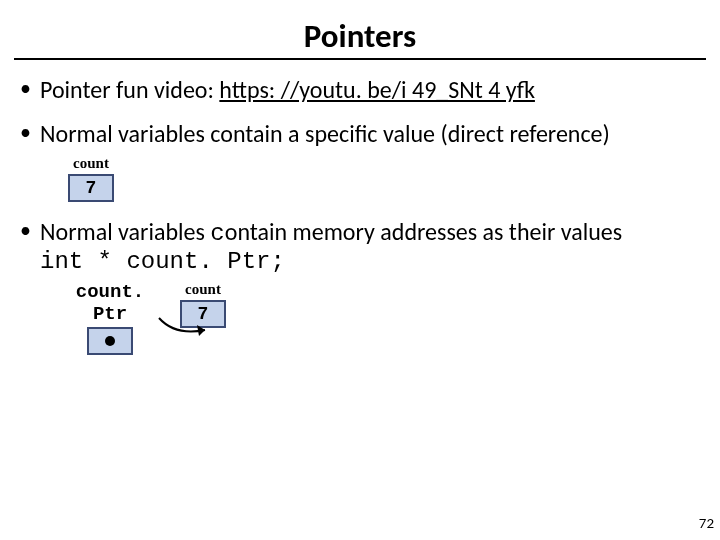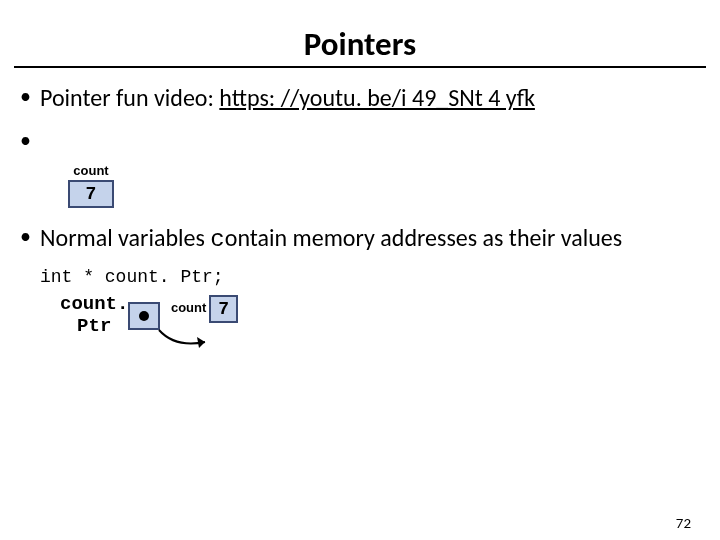--- a/index.html
+++ b/index.html
@@ -9,21 +9,21 @@
     background: #fff;
     font-family: Calibri, Arial, sans-serif;
     color: #000;
     position: relative;
     overflow: hidden;
   }
   .title {
     text-align: center;
     font-size: 33px;
     font-weight: 700;
-    padding-top: 24px;
+    padding-top: 16px;
   }
   .title-rule {
     border: none;
     border-top: 2px solid #000;
     margin: 2px 14px 2px 14px;
   }
   ul.main {
     list-style: none;
     padding: 0 14px 0 14px;
   }
@@ -45,56 +45,56 @@
   .codeinline {
     font-family: "Courier New", monospace;
     font-size: 22px;
   }
   .diag {
     margin-left: 68px;
     margin-top: 6px;
     margin-bottom: 6px;
   }
   .dlabel {
-    font-family: Liberation Sans, sans-serif;
+    font-family: Liberation Serif, serif;
     font-weight: 700;
-    font-size: 13px;
+    font-size: 15px;
     text-align: center;
     width: 46px;
   }
   .box {
     width: 46px;
     height: 28px;
     border: 2px solid #3a4a73;
     background: #c5d3eb;
     font-family: "Courier New", monospace;
     font-weight: 700;
     font-size: 18px;
     text-align: center;
     line-height: 24px;
     margin-top: 2px;
   }
   .codeblock {
     font-family: "Courier New", monospace;
-    font-size: 18px;
+    font-size: 24px;
     margin-left: 40px;
-    margin-top: 13px;
+    margin-top: 0;
     line-height: 1.2;
   }
   .diag2 {
     margin-left: 60px;
     margin-top: 4px;
     display: flex;
     align-items: flex-start;
     position: relative;
     height: 60px;
   }
   .col {
     display: flex;
-    flex-direction: row;
+    flex-direction: column;
     align-items: center;
   }
   .ptrLabel {
     font-family: "Courier New", monospace;
     font-weight: 700;
     font-size: 19px;
     width: 100px;
     text-align: center;
   }
   .ptrBox {
@@ -118,37 +118,37 @@
   .arrow {
     position: absolute;
     left: 95px;
     top: 35px;
     width: 60px;
     height: 24px;
     pointer-events: none;
   }
   .pagenum {
     position: absolute;
-    right: 29px;
+    right: 6px;
     bottom: 8px;
     font-size: 15px;
   }
 </style>
 </head>
 <body>
 
 <div class="title">Pointers</div>
 <hr class="title-rule">
 
 <ul class="main">
   <li>
     <span>Pointer fun video: </span><span class="link">https: //youtu. be/i 49_SNt 4 yfk</span>
   </li>
   <li>
-    <br>
+    <span>Normal variables contain a specific value (direct reference)</span><br>
   </li>
 </ul>
 
 <div class="diag">
   <div class="dlabel">count</div>
   <div class="box">7</div>
 </div>
 
 <ul class="main">
   <li>

